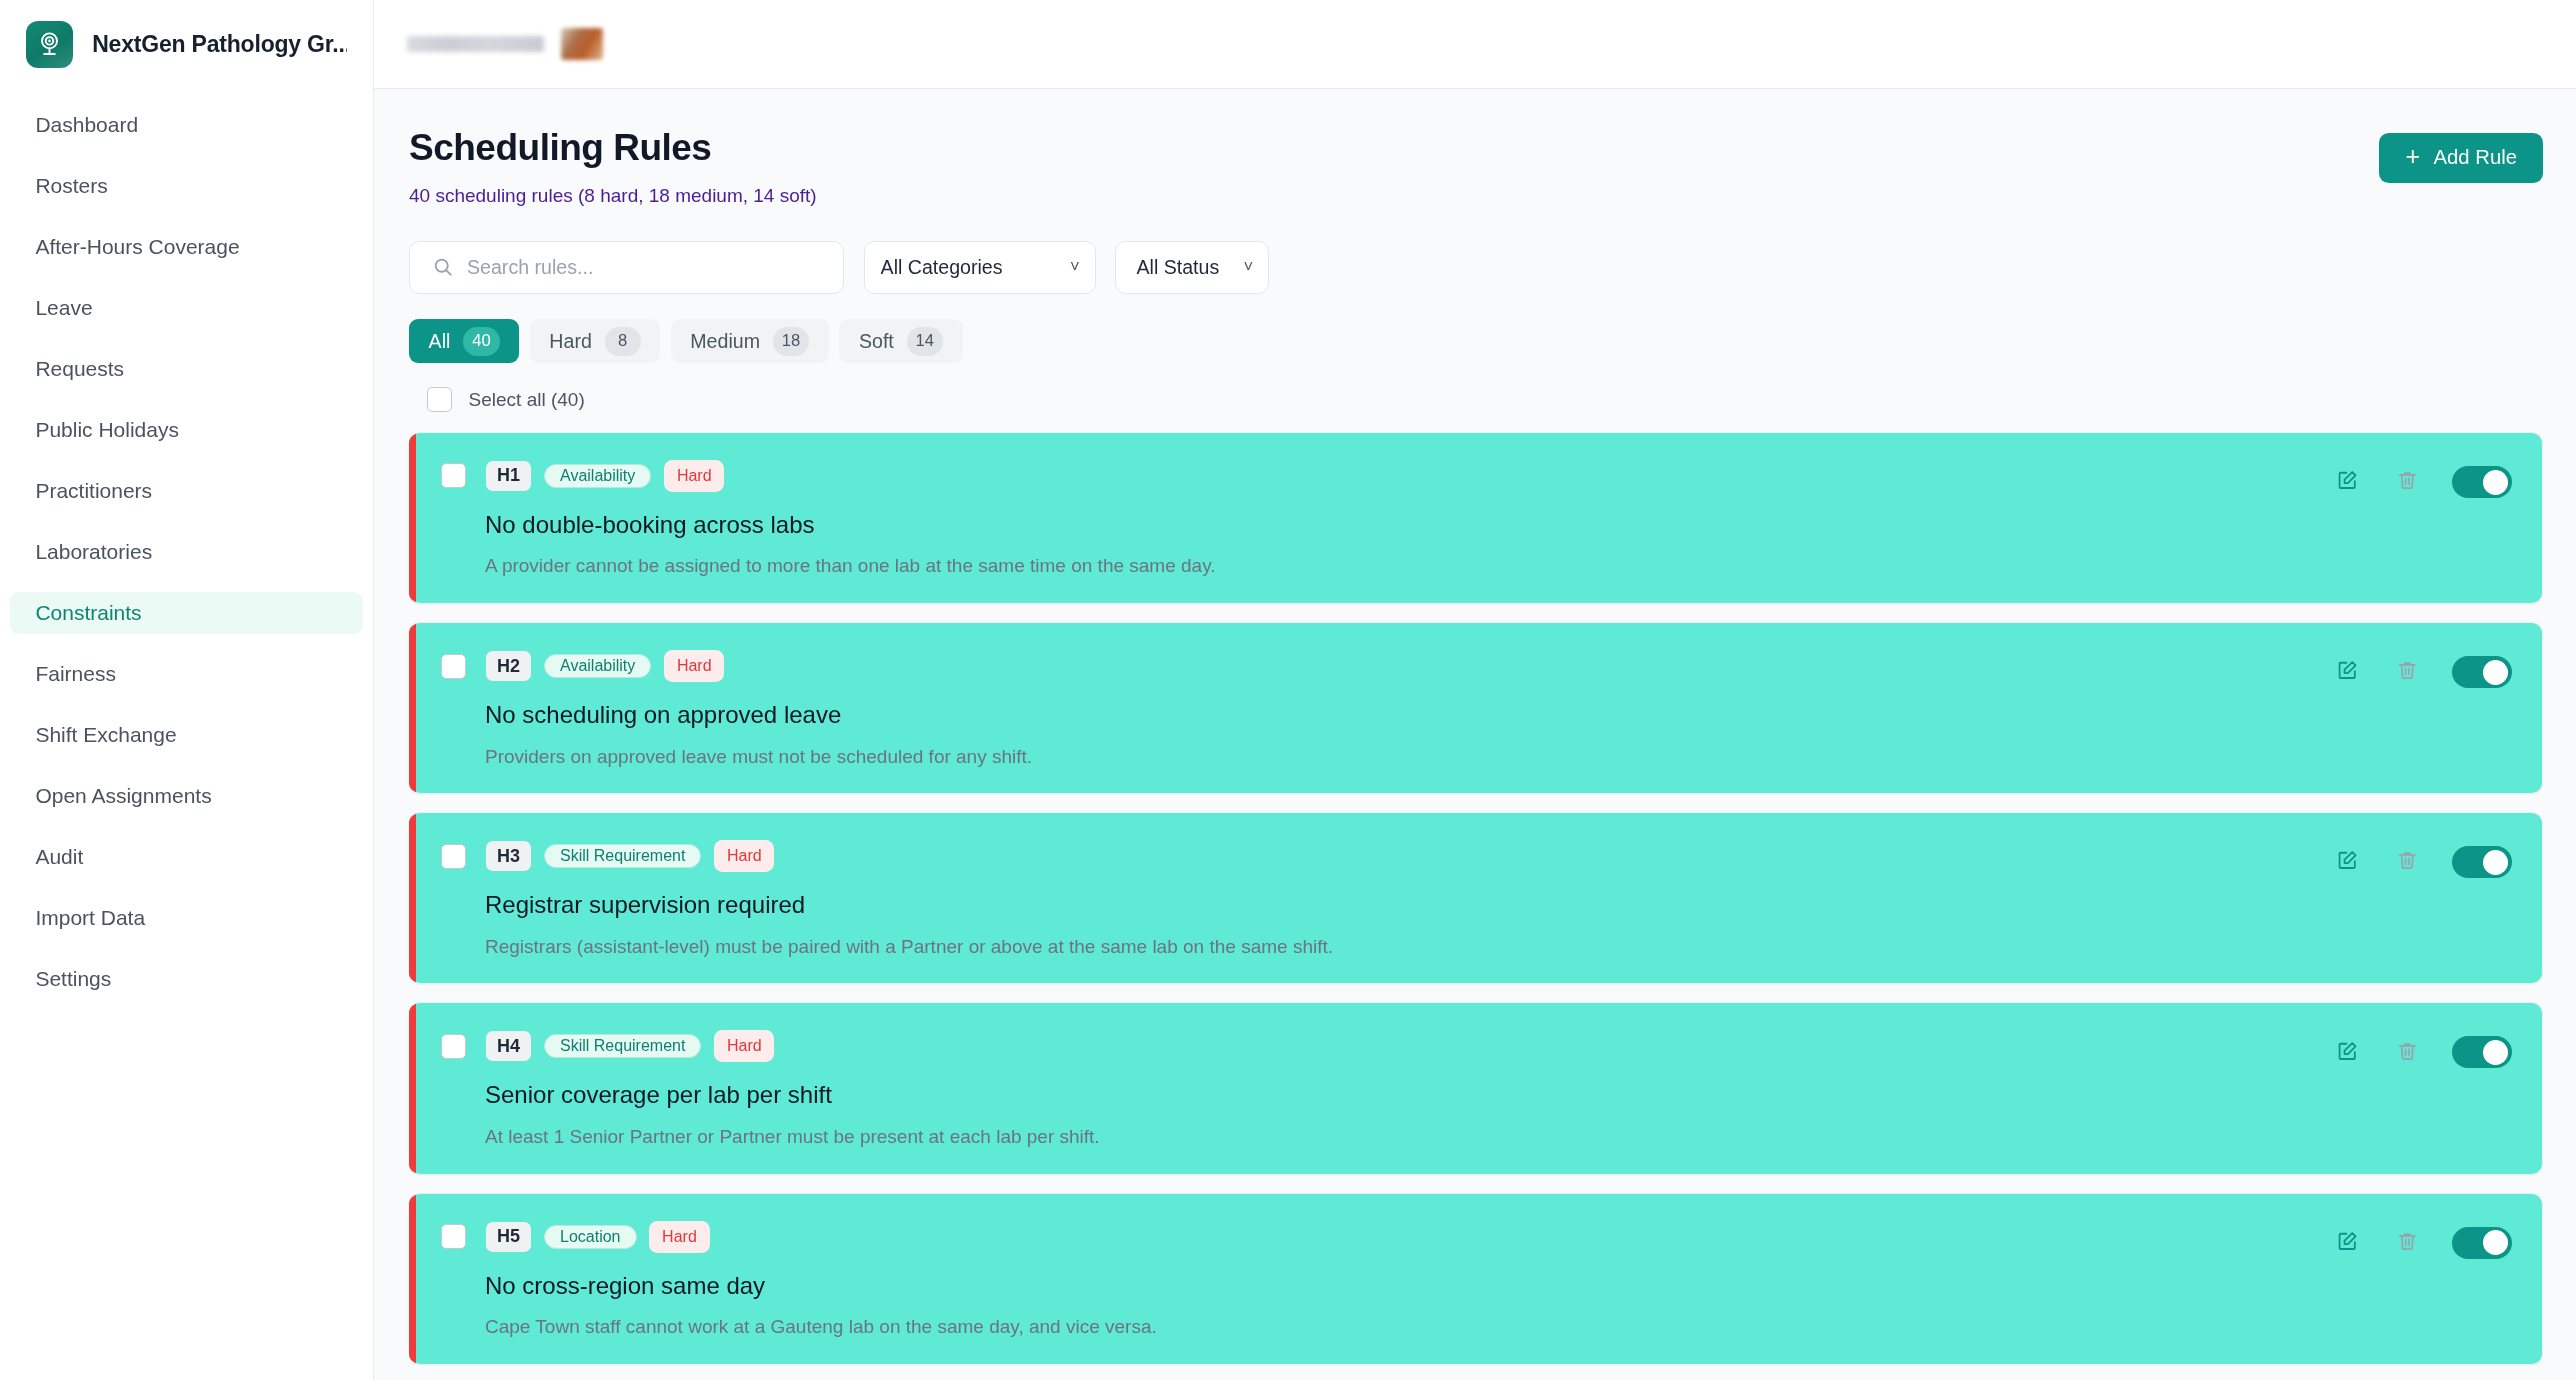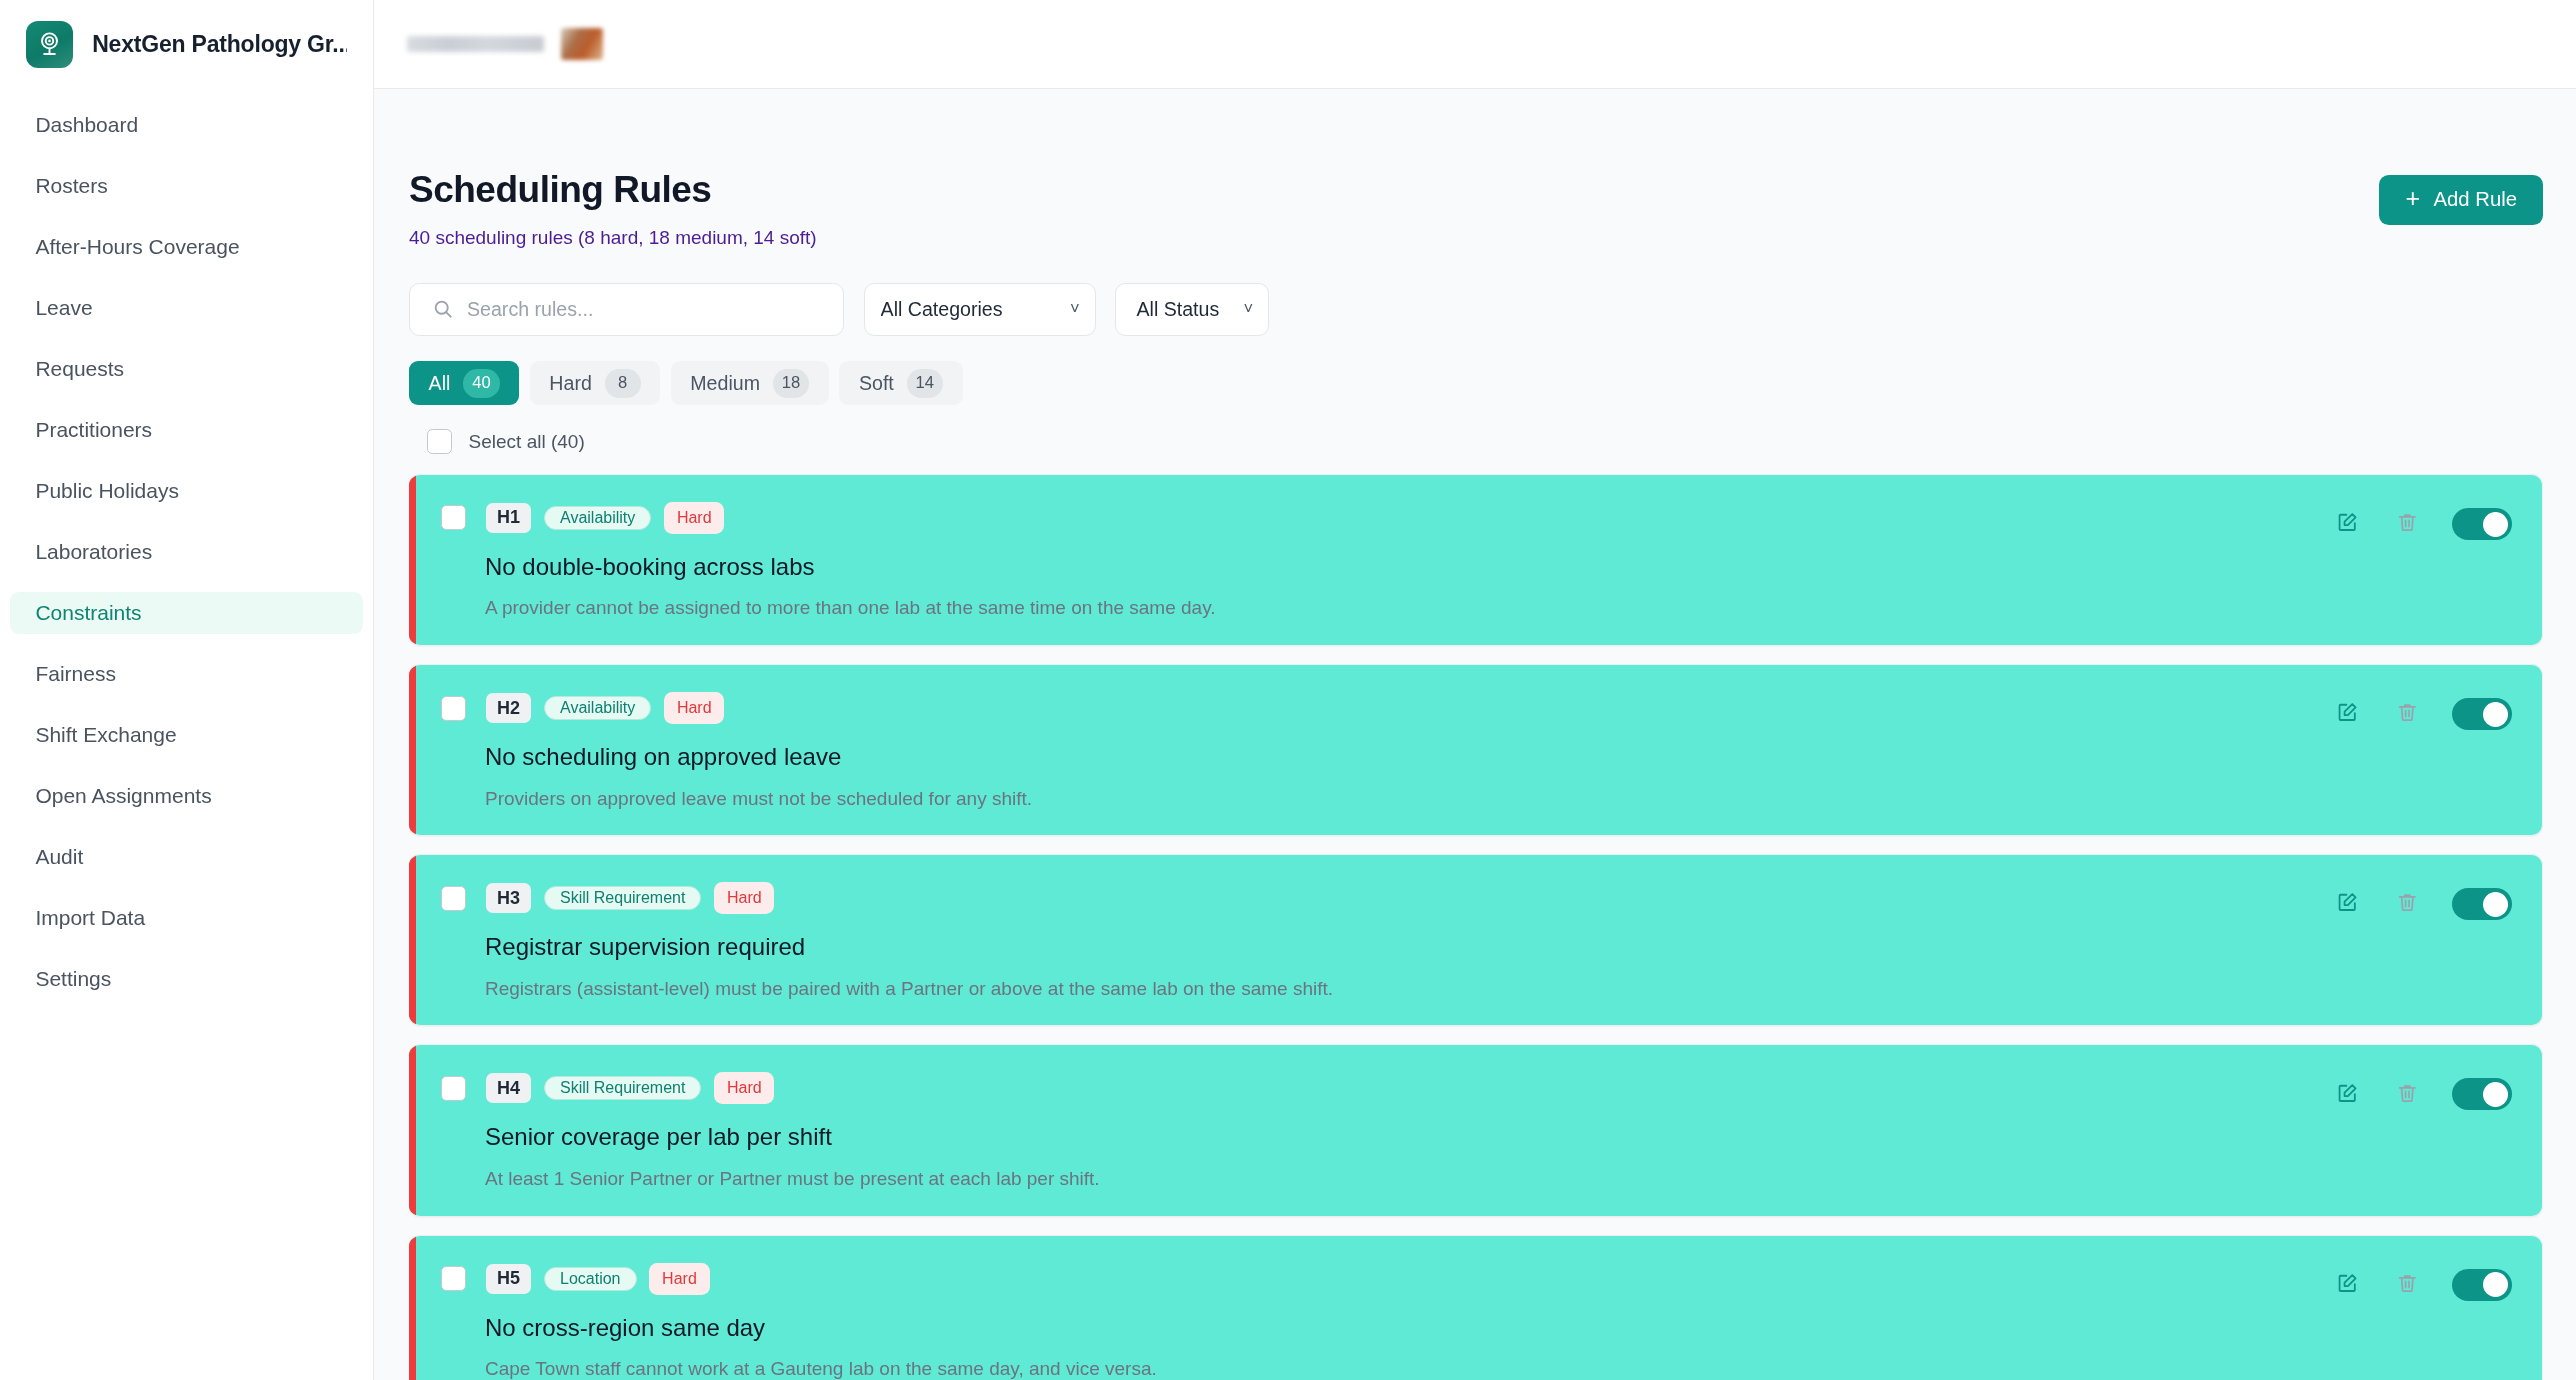--- a/index.html
+++ b/index.html
@@ -82,21 +82,20 @@
   }
 
   
   .main {
     flex: 1 1 auto;
     height: 1381px;
     background: #f8fafb;
     display: flex;
     flex-direction: column;
     overflow: hidden;
-    gap: 42px;
   }
 
   .topbar {
     height: 89px;
     flex: 0 0 89px;
     background: #ffffff;
     border-bottom: 1.5px solid #e8eaed;
     display: flex;
     align-items: center;
     padding: 0 0 0 33px;
@@ -458,24 +457,24 @@
       <div class="nav-item">
           <span>After-Hours Coverage</span>
         </div>
       <div class="nav-item">
           <span>Leave</span>
         </div>
       <div class="nav-item">
           <span>Requests</span>
         </div>
       <div class="nav-item">
+          <span>Public Holidays</span>
+        </div>
+      <div class="nav-item">
           <span>Practitioners</span>
-        </div>
-      <div class="nav-item">
-          <span>Public Holidays</span>
         </div>
       <div class="nav-item">
           <span>Laboratories</span>
         </div>
       <div class="nav-item active">
           <span>Constraints</span>
         </div>
       <div class="nav-item">
           <span>Fairness</span>
         </div>

